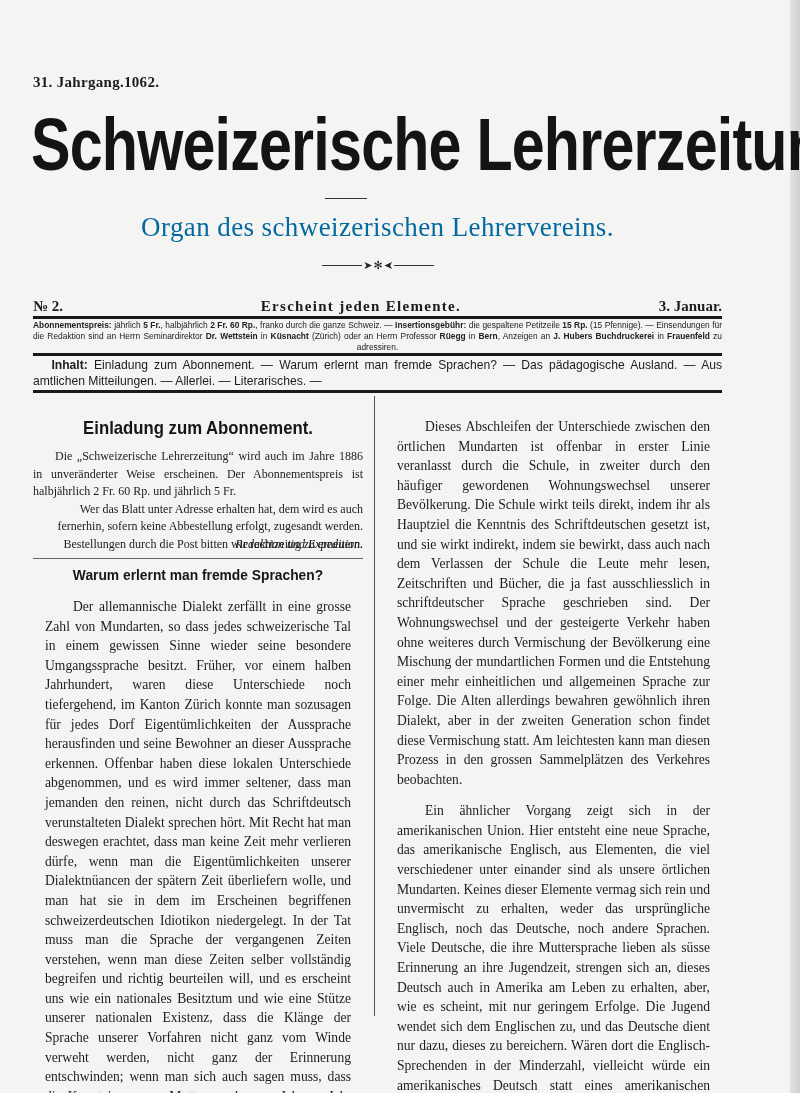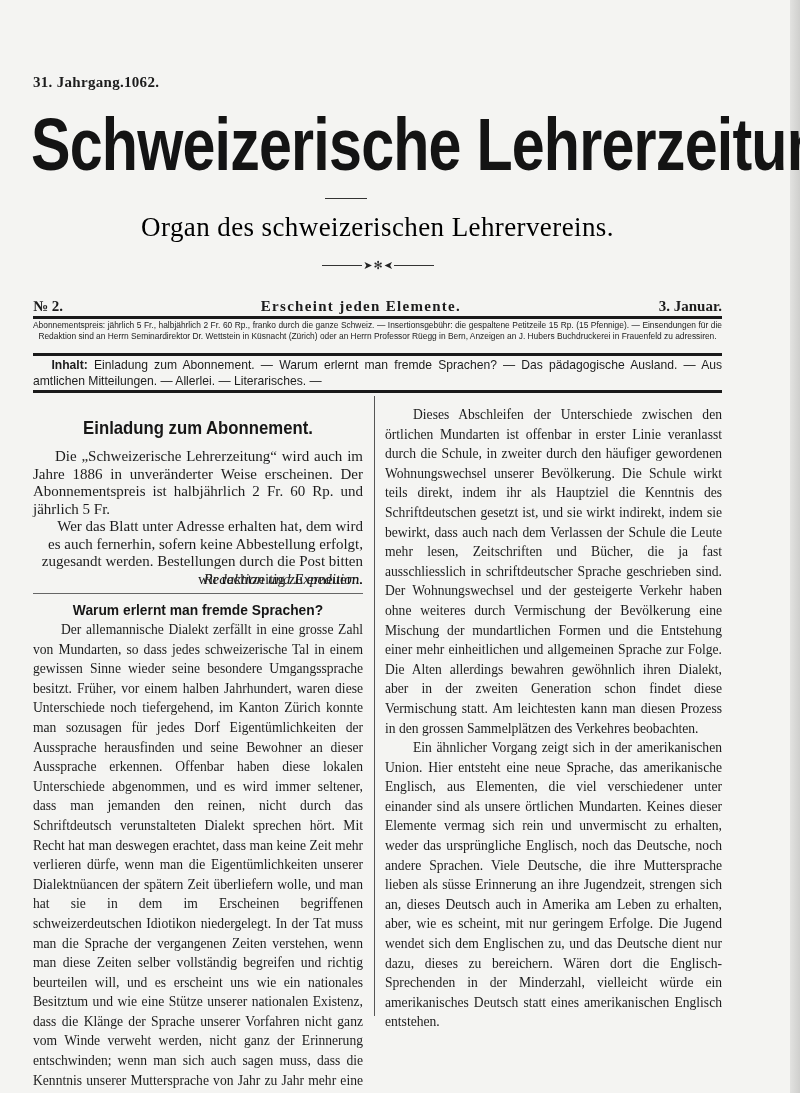--- a/index.html
+++ b/index.html
@@ -27,21 +27,21 @@
       font-weight: bold; font-size: 74px; line-height: 90px;
       transform: scaleX(0.80); transform-origin: left top;
       white-space: nowrap; letter-spacing: -1px; color: #141414;
       width: 870px;
     }
     .masthead-rule {
       position: absolute; top: 198px; left: 292px; width: 42px; height: 1px; background: #333;
     }
     .subtitle {
       position: absolute; top: 212px; left: 0; width: 689px; text-align: center;
-      font-size: 27px; letter-spacing: 0.4px; color: #000000;
+      font-size: 27px; letter-spacing: 0.4px; color: #0369a1;
     }
     .ornament {
       position: absolute; top: 258px; left: 270px; width: 150px; height: 14px;
       display: flex; align-items: center; justify-content: center;
       font-size: 11px; color: #222;
     }
     .ornament .bar { height: 1px; background: #333; width: 40px; }
     .ornament .arrow { margin: 0 1px; }
 
     .issue-line {
@@ -51,21 +51,21 @@
     }
     .issue-line .center { letter-spacing: 1.3px; }
     .rule-thick { position: absolute; left: 0; width: 689px; height: 3px; background: #1a1a1a; }
 
     .subscription {
       position: absolute; top: 320px; left: 0; width: 689px;
       font-family: "Liberation Sans", "DejaVu Sans", sans-serif;
       font-size: 8.4px; line-height: 11px; text-align: justify; text-align-last: center;
       color: #222;
     }
-    .subscription b { font-weight: normal; }
+    .subscription b { font-weight: bold; }
 
     .contents {
       position: absolute; top: 357px; left: 0; width: 689px;
       font-size: 13.2px; line-height: 16px; text-align: justify;
       font-family: "Liberation Sans", "DejaVu Sans", sans-serif;
       transform: scaleX(0.92); transform-origin: left top; width: 749px;
     }
     .contents .indent { display: inline-block; width: 20px; }
 
     .col-divider { position: absolute; top: 396px; left: 341px; width: 1px; height: 620px; background: #555; }
@@ -73,25 +73,25 @@
     .col { position: absolute; top: 412px; width: 330px; font-size: 13.6px; line-height: 19.6px; text-align: justify; }
     .col-left { left: 0; }
     .col-right { left: 352px; width: 337px; top: 405px; }
 
     .section-title {
       font-family: "Liberation Sans", "DejaVu Sans", sans-serif;
       font-weight: bold; text-align: center; font-size: 19px; line-height: 24px;
       margin: 4px 0 8px 0; transform: scaleX(0.88); color: #161616;
     }
     .section-title.second { font-size: 15px; line-height: 20px; margin: 4px 0 0 0; transform: scaleX(0.92); }
-    .invite p { margin: 0; font-size: 15px; line-height: 17.5px; text-indent: 22px; }
+    .invite p { margin: 0; font-size: 12px; line-height: 17.5px; text-indent: 22px; }
     .invite .sign { text-align: right; font-style: italic; margin-top: -17.5px; text-indent: 0; }
     .invite .last { text-align: right; }
     .short-rule { height: 1px; background: #666; margin: 5px 0 6px 0; }
-    .body-para { margin: 0; text-indent: 28px; }
+    .body-para { margin: 12px; text-indent: 28px; }
   </style>
 </head>
 <body>
 
 <div class="page-edge"></div>
 
 <div class="page">
 
   <div class="top-line">
     <span>31. Jahrgang.</span>

